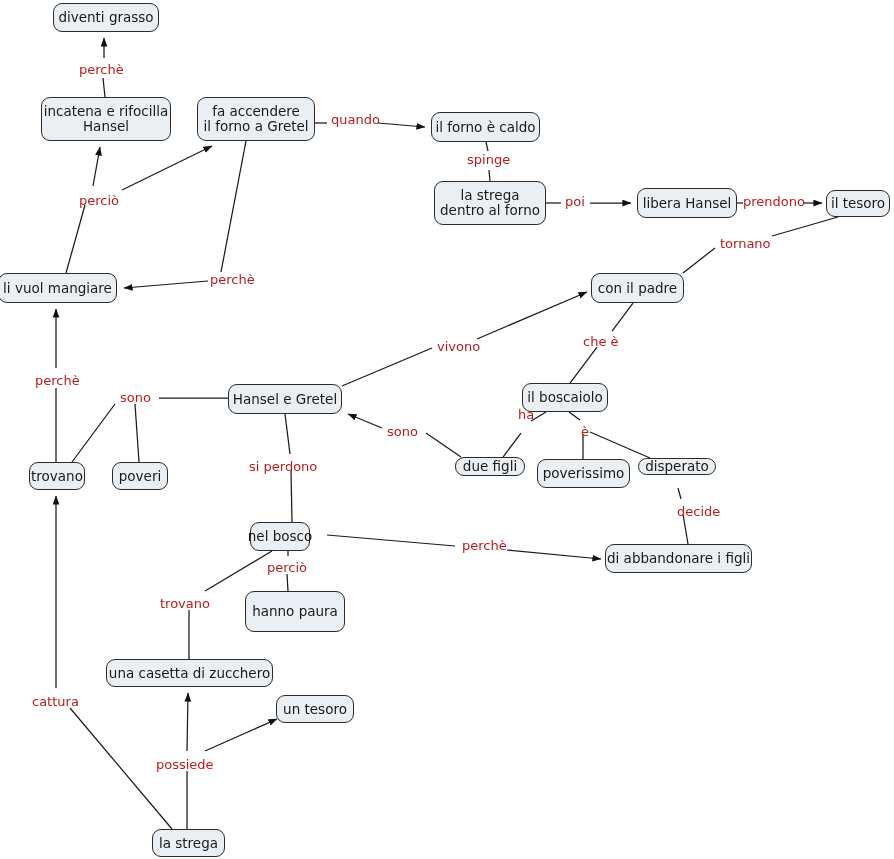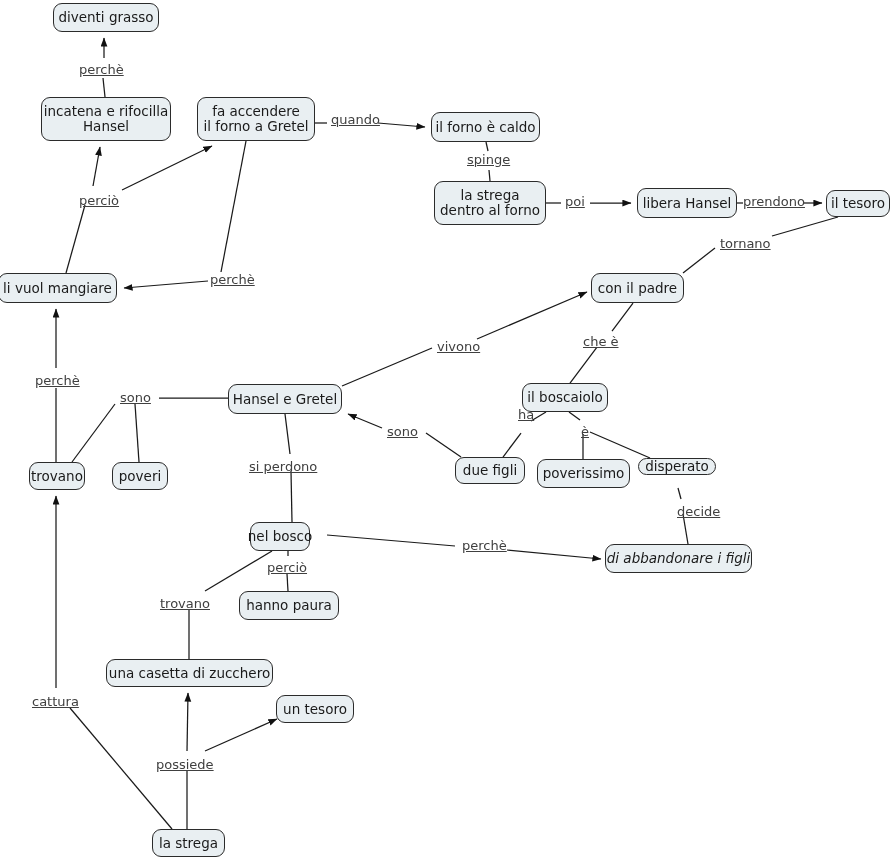--- a/index.html
+++ b/index.html
@@ -33,27 +33,26 @@
     line-height: 15px;
     display: flex;
     align-items: center;
     justify-content: center;
     text-align: center;
     white-space: pre;
     z-index: 3;
   }
   .edge-label {
     position: absolute;
-    color: #404040;
+    color: #b91c1c;
     font-size: 13px;
     line-height: 14px;
     background: transparent;
     white-space: nowrap;
     z-index: 4;
-    text-decoration: underline;
   }
 </style>
 </head>
 <body>
 
 <div id="canvas">
 
   <svg id="edge-layer" viewBox="0 0 894 859" xmlns="http://www.w3.org/2000/svg">
     <defs>
       <marker id="arw" markerWidth="10" markerHeight="10" refX="8.6" refY="3.4" orient="auto" markerUnits="userSpaceOnUse">
@@ -147,26 +146,26 @@
   <div class="node" style="left:434px; top:181px; width:112px; height:44px;">la strega
 dentro al forno</div>
   <div class="node" style="left:637px; top:188px; width:100px; height:30px;">libera Hansel</div>
   <div class="node" style="left:826px; top:190px; width:64px;  height:27px;">il tesoro</div>
   <div class="node" style="left:-2px;  top:273px; width:119px; height:30px;">li vuol mangiare</div>
   <div class="node" style="left:591px; top:273px; width:93px;  height:30px;">con il padre</div>
   <div class="node" style="left:228px; top:384px; width:114px; height:30px;">Hansel e Gretel</div>
   <div class="node" style="left:522px; top:383px; width:86px;  height:29px;">il boscaiolo</div>
   <div class="node" style="left:29px;  top:462px; width:56px;  height:28px;">trovano</div>
   <div class="node" style="left:112px; top:462px; width:56px;  height:28px;">poveri</div>
-  <div class="node" style="left:455px; top:457px; width:70px;  height:27px;">due figli</div>
+  <div class="node" style="left:455px; top:457px; width:70px;  height:19px;">due figli</div>
   <div class="node" style="left:537px; top:459px; width:93px;  height:29px;">poverissimo</div>
   <div class="node" style="left:638px; top:458px; width:78px;  height:17px;">disperato</div>
   <div class="node" style="left:250px; top:522px; width:60px;  height:29px;">nel bosco</div>
-  <div class="node" style="left:605px; top:544px; width:147px; height:29px;font-style:italic;">di abbandonare i figli</div>
-  <div class="node" style="left:239px; top:591px; width:100px; height:29px;">hanno paura</div>
+  <div class="node" style="left:605px; top:544px; width:147px; height:29px;">di abbandonare i figli</div>
+  <div class="node" style="left:245px; top:591px; width:100px; height:41px;">hanno paura</div>
   <div class="node" style="left:106px; top:659px; width:167px; height:28px;">una casetta di zucchero</div>
   <div class="node" style="left:276px; top:695px; width:78px;  height:28px;">un tesoro</div>
   <div class="node" style="left:152px; top:829px; width:73px;  height:28px;">la strega</div>
 
   <div class="edge-label" style="left:79px;  top:63px;">perchè</div>
   <div class="edge-label" style="left:79px;  top:194px;">perciò</div>
   <div class="edge-label" style="left:331px; top:113px;">quando</div>
   <div class="edge-label" style="left:467px; top:153px;">spinge</div>
   <div class="edge-label" style="left:565px; top:195px;">poi</div>
   <div class="edge-label" style="left:743px; top:195px;">prendono</div>

